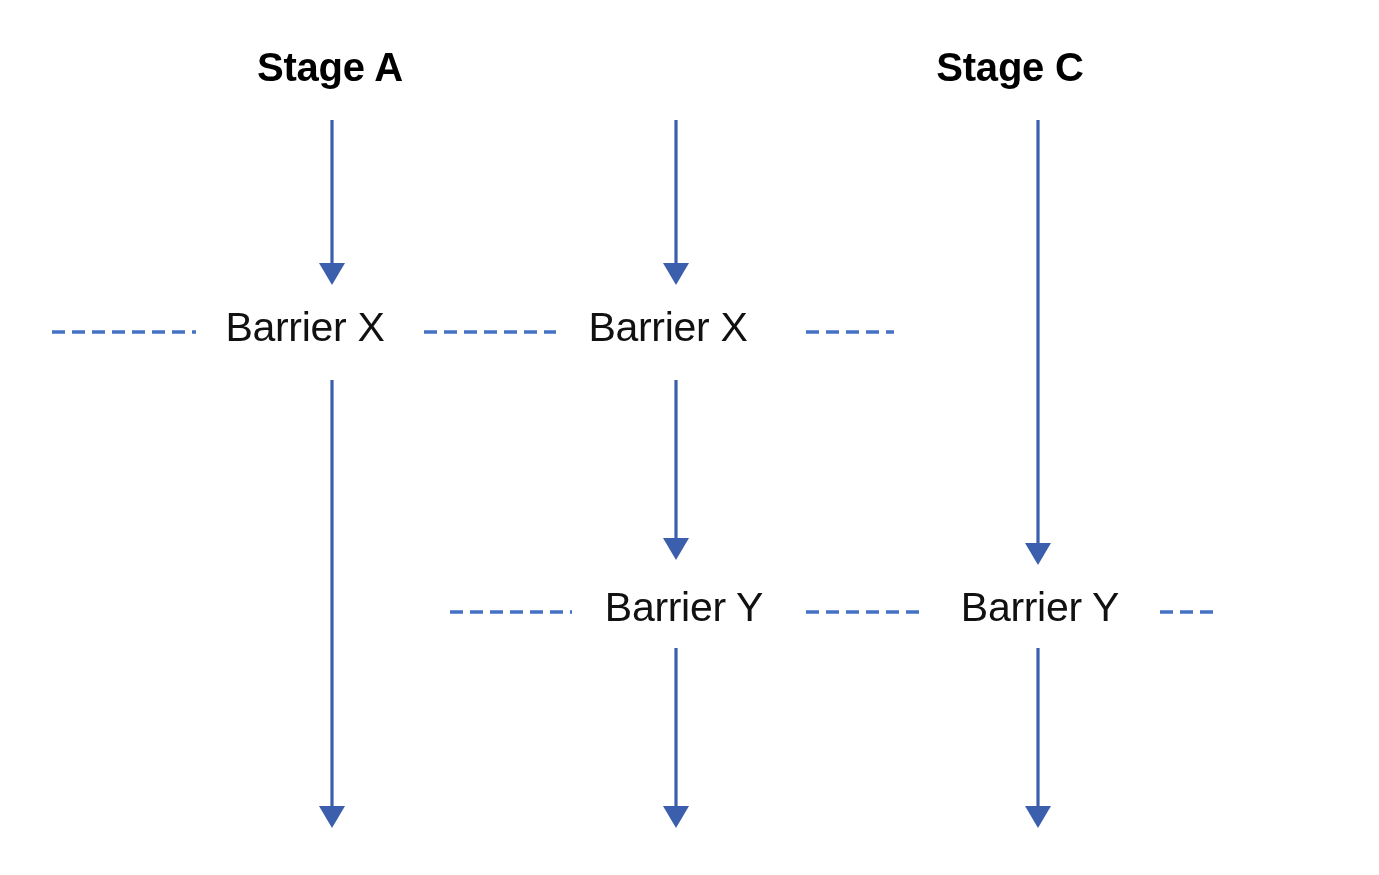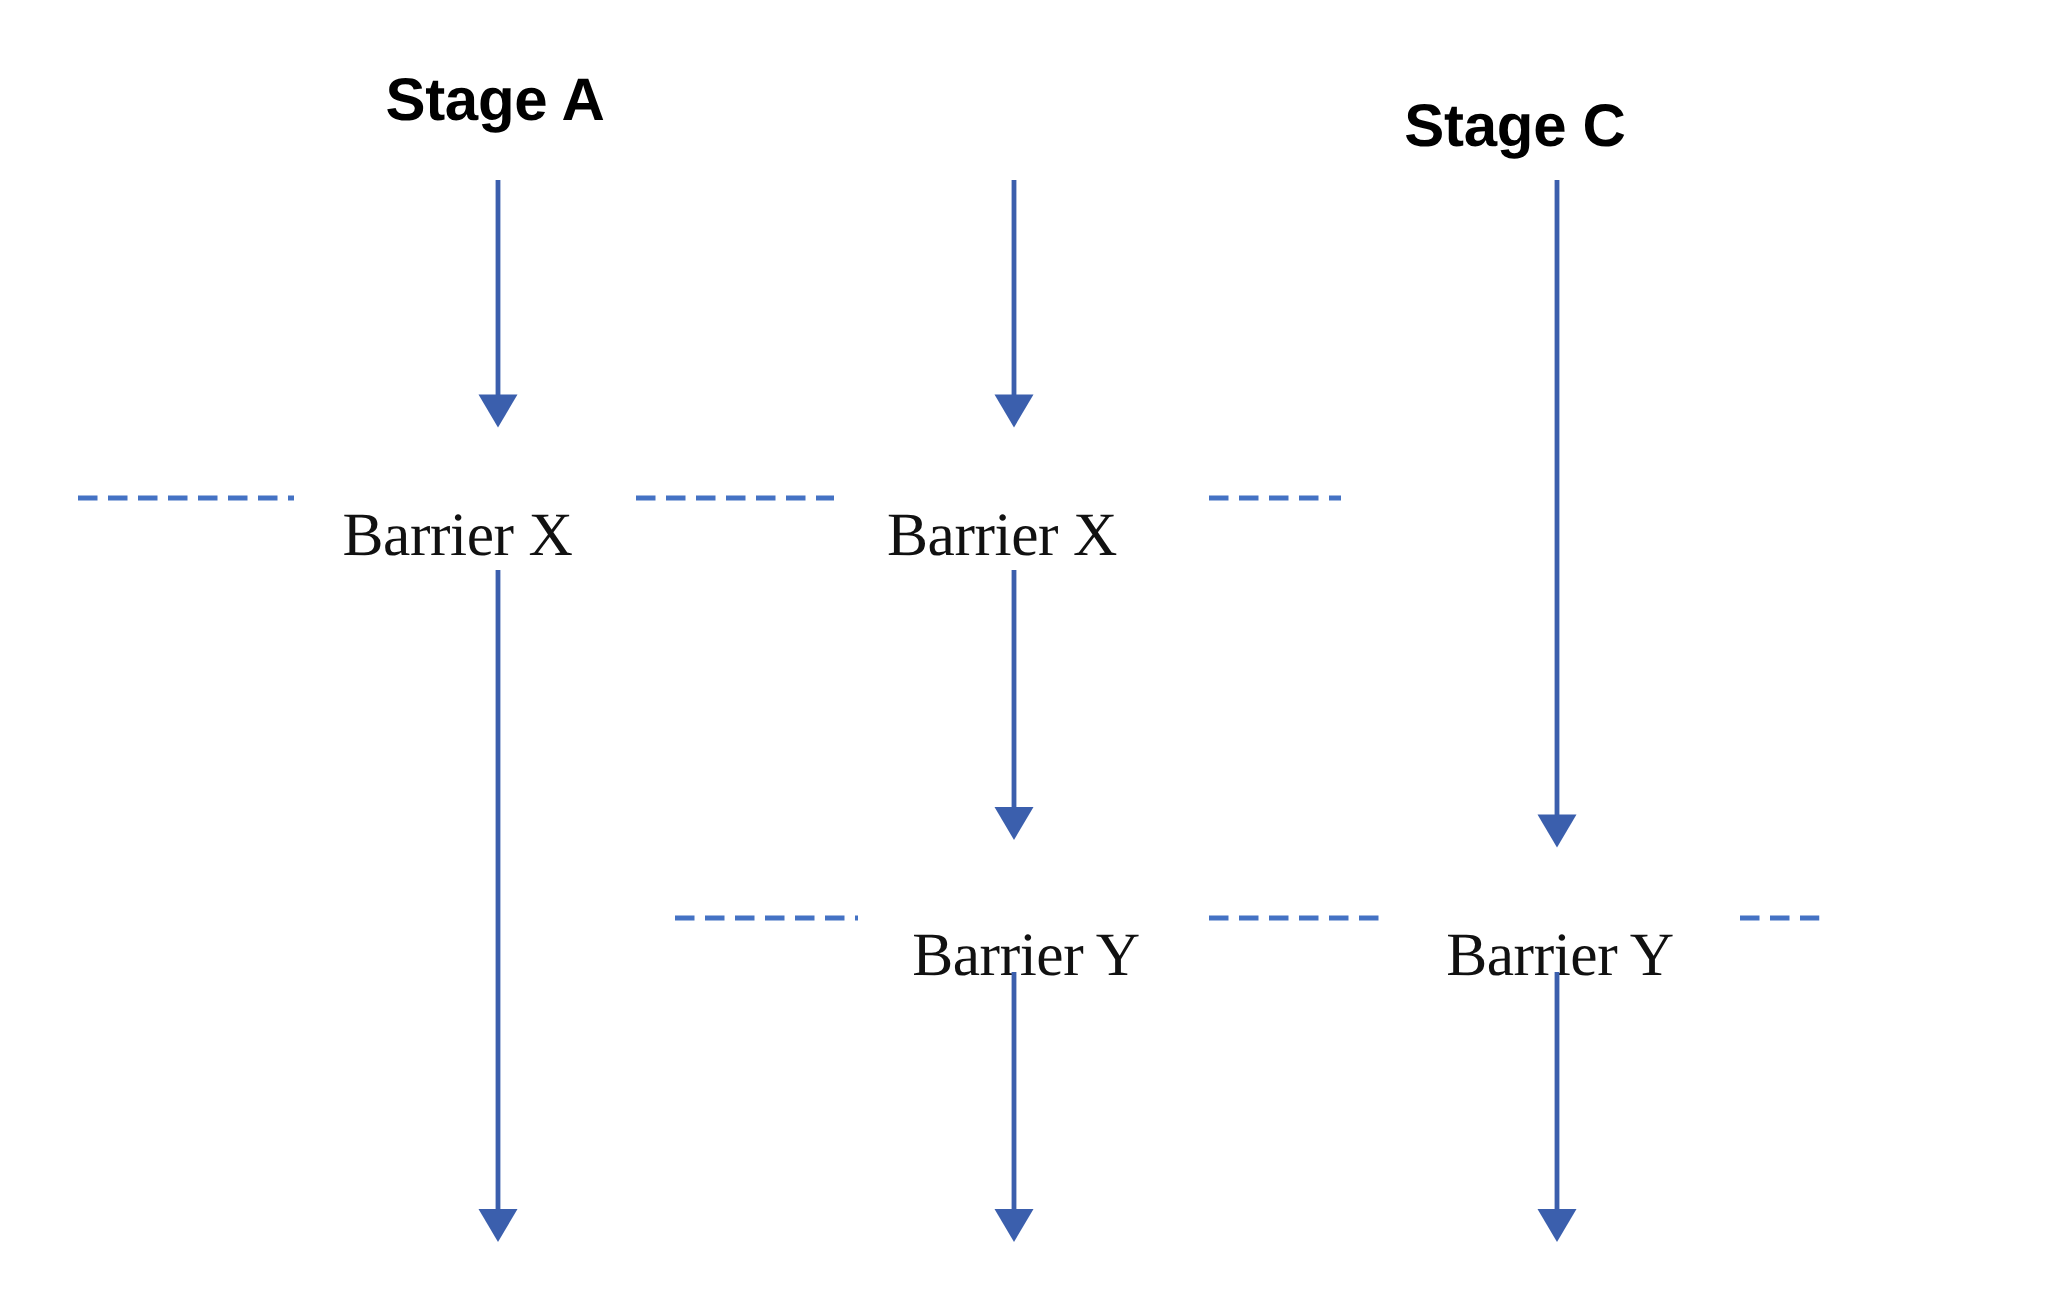--- a/index.html
+++ b/index.html
@@ -23,45 +23,44 @@
     font-family: "Liberation Sans", sans-serif;
     font-weight: bold;
     font-size: 40px;
     color: #000000;
     white-space: nowrap;
     transform: translateX(-50%);
     letter-spacing: -0.2px;
   }
   .barrier-label {
     position: absolute;
-    font-family: Liberation Serif, serif;
+    font-family: Liberation Sans, sans-serif;
     font-weight: normal;
     font-size: 41px;
     color: #111111;
     white-space: nowrap;
     transform: translateX(-50%);
     letter-spacing: -0.3px;
-    margin-top: 28px;
   }
   .arrow-svg {
     position: absolute;
     overflow: visible;
   }
   .dash-svg {
     position: absolute;
     overflow: visible;
   }
 </style>
 </head>
 <body>
 
 <div id="canvas">
 
   <div class="stage-label" id="stage-label-0" style="left: 330px; top: 45px;">Stage A</div>
-  <div class="stage-label" id="stage-label-2" style="left: 1010px; top: 62px;">Stage C</div>
+  <div class="stage-label" id="stage-label-2" style="left: 1010px; top: 45px;">Stage C</div>
 
   <div class="barrier-label" id="barrier-label-x-0" style="left: 305px; top: 304px;">Barrier X</div>
   <div class="barrier-label" id="barrier-label-x-1" style="left: 668px; top: 304px;">Barrier X</div>
 
   <div class="barrier-label" id="barrier-label-y-0" style="left: 684px; top: 584px;">Barrier Y</div>
   <div class="barrier-label" id="barrier-label-y-1" style="left: 1040px; top: 584px;">Barrier Y</div>
 
   <div id="vector-layer">
       <svg class="dash-svg" width="144" height="8" style="left: 52px; top: 328px;">
         <line x1="0" y1="4" x2="144" y2="4" stroke="#4472c4" stroke-width="3.4" stroke-dasharray="13 7" stroke-linecap="butt"></line>

